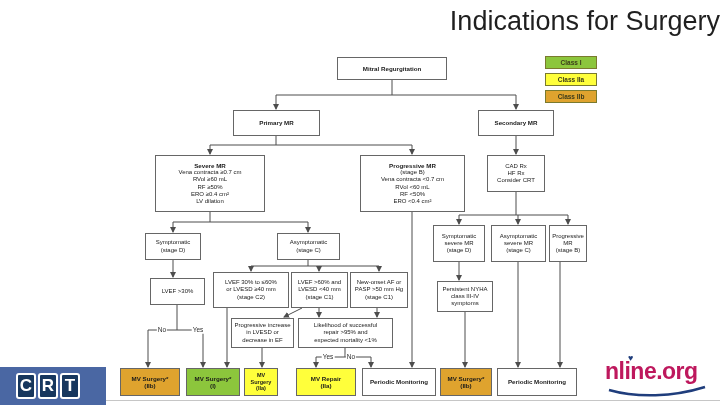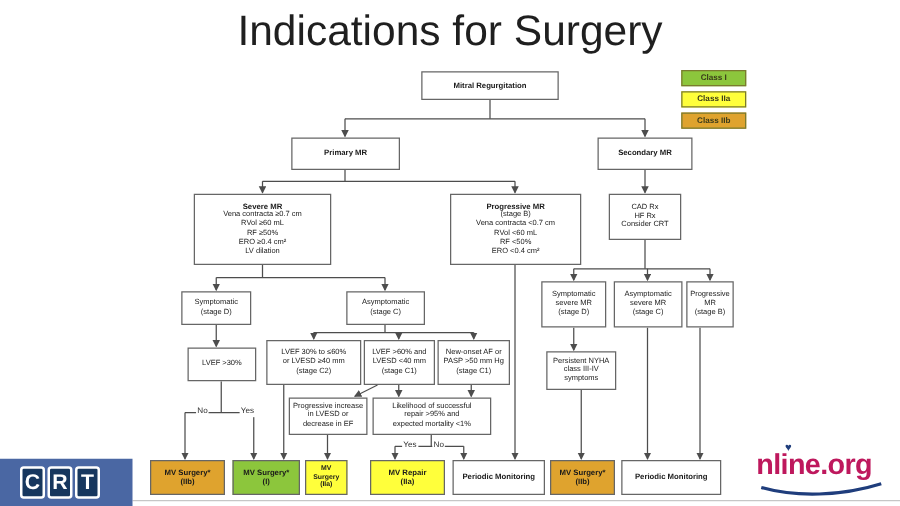--- a/index.html
+++ b/index.html
@@ -1,22 +1,22 @@
 <!DOCTYPE html>
 <html><head>
 <meta charset="utf-8">
 <style>
   html,body{margin:0;padding:0;background:#e9e9e9;}
   #slide{
     position:relative;width:720px;height:405px;background:#ffffff;overflow:hidden;
     font-family:"Liberation Sans", sans-serif;
   }
   #slide-title{
-    position:absolute;left:0;top:6px;width:720px;text-align:center;
-    font-size:34px;font-weight:400;color:#1f1f1f;letter-spacing:0px;
+    position:absolute;left:0;top:6px;width:720px;text-align:right;
+    font-size:27px;font-weight:400;color:#1f1f1f;letter-spacing:0px;
   }
   
   #legend{position:absolute;left:545px;top:56px;width:52px;}
   .legend-item{
     width:52px;height:13px;margin-bottom:4px;border:1px solid #7a7a2e;
     box-sizing:border-box;display:flex;align-items:center;justify-content:center;
     font-size:6.5px;font-weight:700;color:#3a3a1a;
   }
   
   #edge-layer{position:absolute;left:0;top:0;width:720px;height:405px;}

